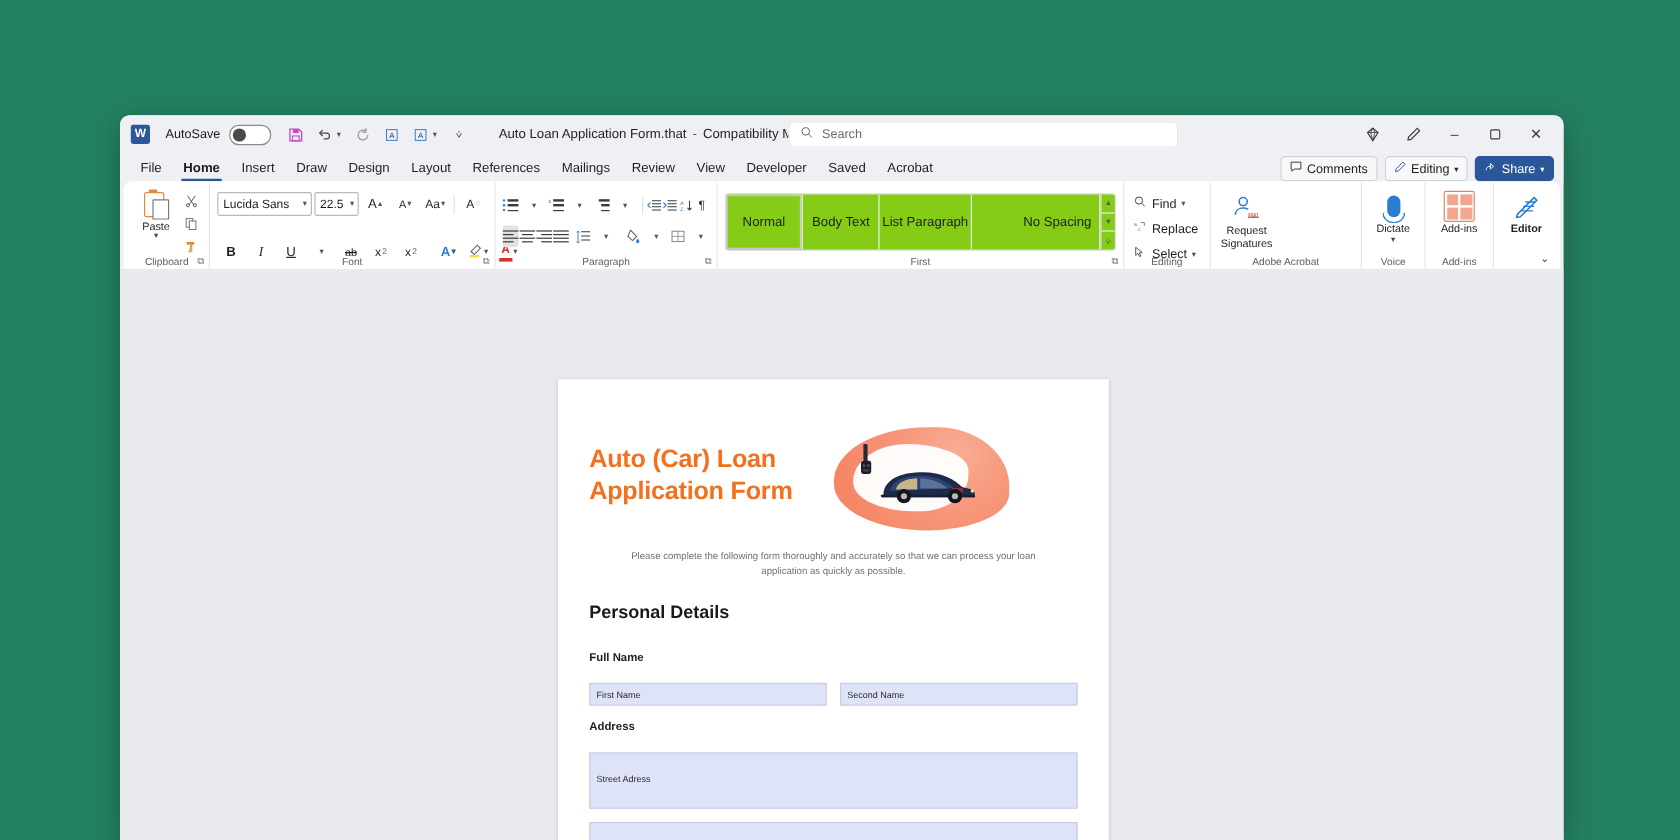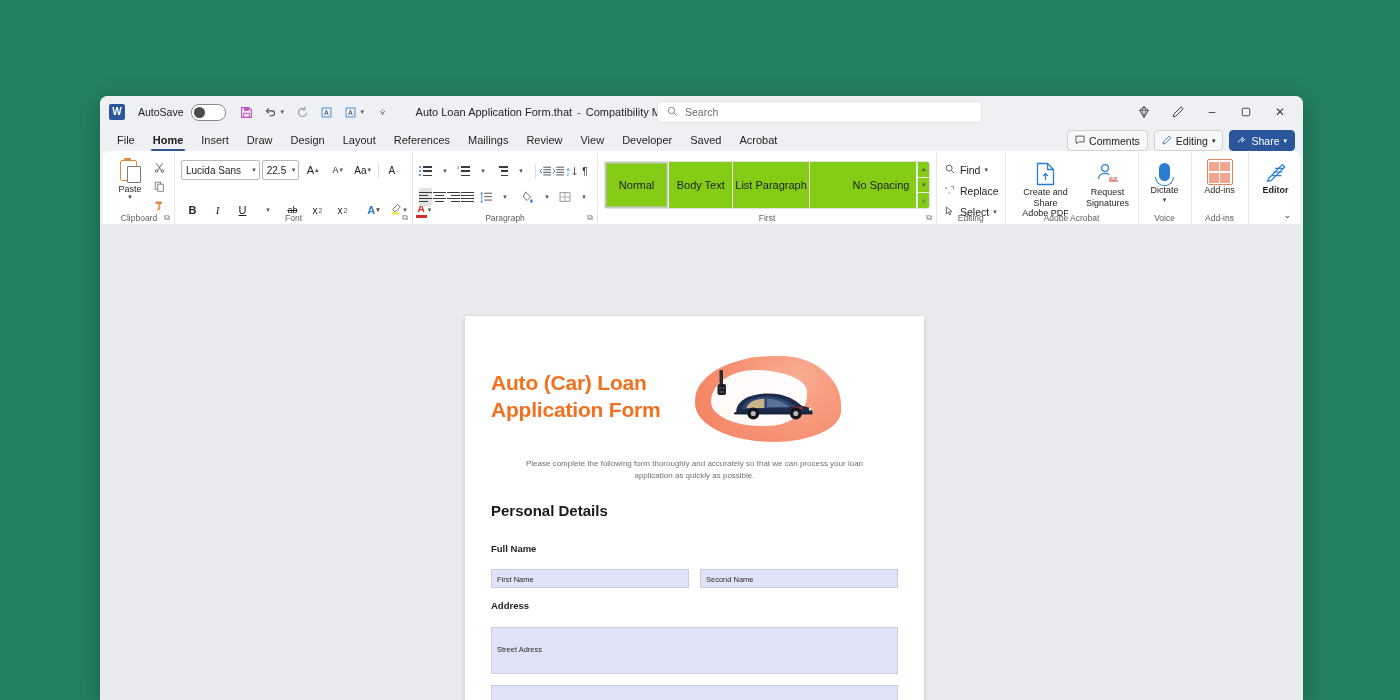--- a/index.html
+++ b/index.html
@@ -735,33 +735,20 @@
           </span>
           <span>Select</span>
           <span style="font-size:7px;color:#555;">▾</span>
         </div>
       </div>
       <div class="glabel">Editing</div>
     </div>
 
     <div class="rgroup" style="width:123px;">
       <div class="gcontent" style="gap:4px;padding-top:2px;">
-        <div class="bigbtn" style="width:68px;">
-          <div class="bico">
-            <svg width="22" height="24" viewBox="0 0 22 24">
-                <path d="M2.5 1.5h10l6 6v15h-16z" fill="none" stroke="#2b7cd3" stroke-width="1.3"></path>
-                <path d="M12.5 1.5v6h6" fill="none" stroke="#2b7cd3" stroke-width="1.3"></path>
-                <path d="M10.5 18v-6M8 14l2.5-2.5L13 14" fill="none" stroke="#2b7cd3" stroke-width="1.2"></path>
-              </svg>
-          </div>
-          <div class="blbl">
-            <span>Create and Share</span><br>
-            <span>Adobe PDF</span>
-          </div>
-        </div>
         <div class="bigbtn" style="width:48px;">
           <div class="bico">
             <svg width="24" height="24" viewBox="0 0 24 24">
                 <circle cx="9" cy="6" r="3.4" fill="none" stroke="#2b7cd3" stroke-width="1.3"></circle>
                 <path d="M2.5 17c0-3.6 3-5.6 6.5-5.6 1.6 0 3 .4 4.2 1.1" fill="none" stroke="#2b7cd3" stroke-width="1.3"></path>
                 <path d="M13 19h9" stroke="#c0392b" stroke-width="1"></path>
                 <text x="13" y="18" font-size="4.5" fill="#c0392b" font-family="Liberation Sans">sign</text>
               </svg>
           </div>
           <div class="blbl">

